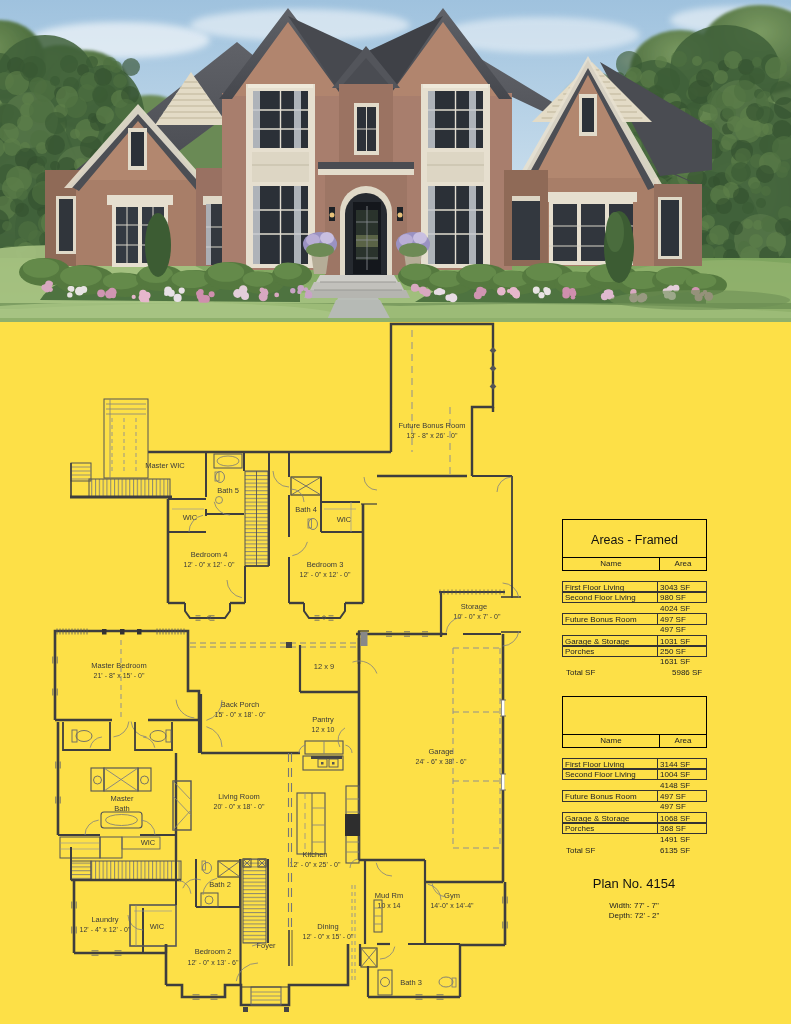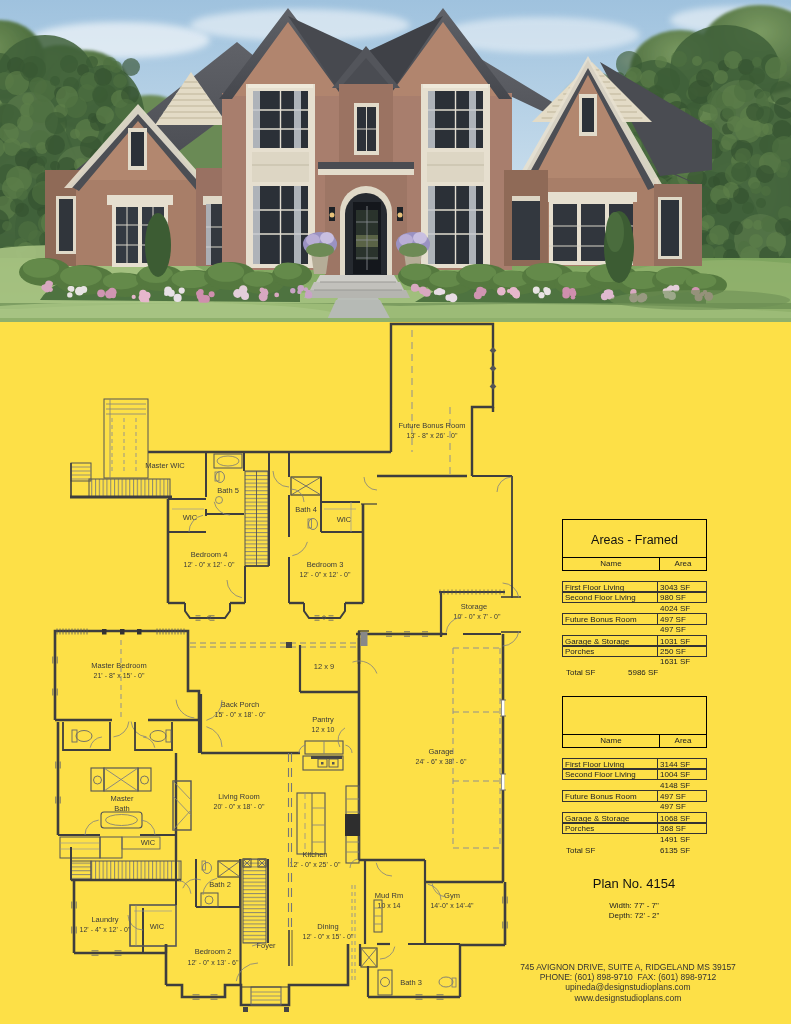--- a/index.html
+++ b/index.html
@@ -1132,21 +1132,21 @@
 <div class="row" style="top:635px;height:10px;">
       <div class="rname">Garage &amp; Storage</div>
       <div class="rval">1031 SF</div>
     </div>
 <div class="row" style="top:645px;height:10px;">
       <div class="rname">Porches</div>
       <div class="rval">250 SF</div>
     </div>
 <div class="plain" style="left:660px;top:657px;">1631 SF</div>
 <div class="plain" style="left:566px;top:668px;">Total SF</div>
-<div class="plain" style="left:628px;top:668px;">5986 SF</div>
+<div class="plain" style="left:672px;top:668px;">5986 SF</div>
 
 <div class="tbl" style="top:696px;height:50px;">
   <div style="position:absolute;left:0;right:0;top:37px;bottom:0;border-top:1px solid #000;display:flex;font-size:8px;">
     <div style="flex:1;text-align:center;border-right:1px solid #000;padding-top:1px;">Name</div>
     <div style="width:46px;text-align:center;padding-top:1px;">Area</div>
   </div>
 </div>
 <div class="row" style="top:758px;height:10px;">
       <div class="rname">First Floor Living</div>
       <div class="rval">3144 SF</div>
@@ -1168,15 +1168,14 @@
 <div class="row" style="top:822px;height:10px;">
       <div class="rname">Porches</div>
       <div class="rval">368 SF</div>
     </div>
 <div class="plain" style="left:660px;top:835px;">1491 SF</div>
 <div class="plain" style="left:566px;top:846px;">Total SF</div>
 <div class="plain" style="left:660px;top:846px;">6135 SF</div>
 
 <div class="abs" style="left:540px;top:876px;width:188px;text-align:center;font-size:13px;color:#111;">Plan No. 4154</div>
 <div class="abs" style="left:540px;top:901px;width:188px;text-align:center;font-size:8px;color:#222;line-height:10px;">Width: 77' - 7"<br>Depth: 72' - 2"</div>
-<div class="abs" style="left:500px;top:962px;width:256px;text-align:center;font-size:8.5px;color:#333;line-height:10.2px;">745 AVIGNON DRIVE, SUITE A, RIDGELAND MS 39157<br>PHONE: (601) 898-9710&nbsp; FAX: (601) 898-9712<br>upineda@designstudioplans.com<br>www.designstudioplans.com</div>
 
 </div>
 
 </body></html>

